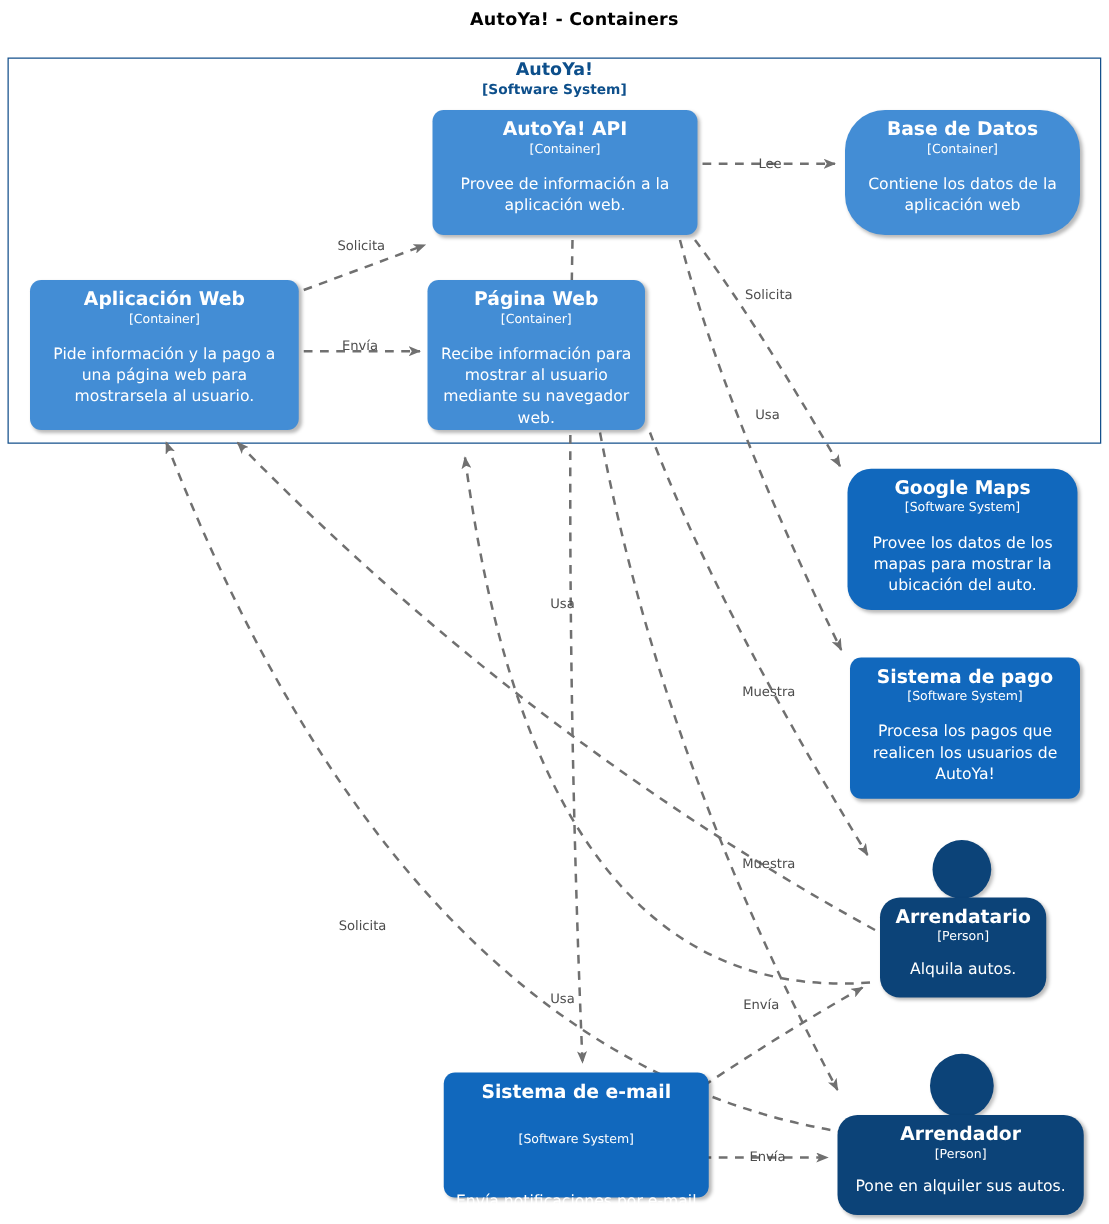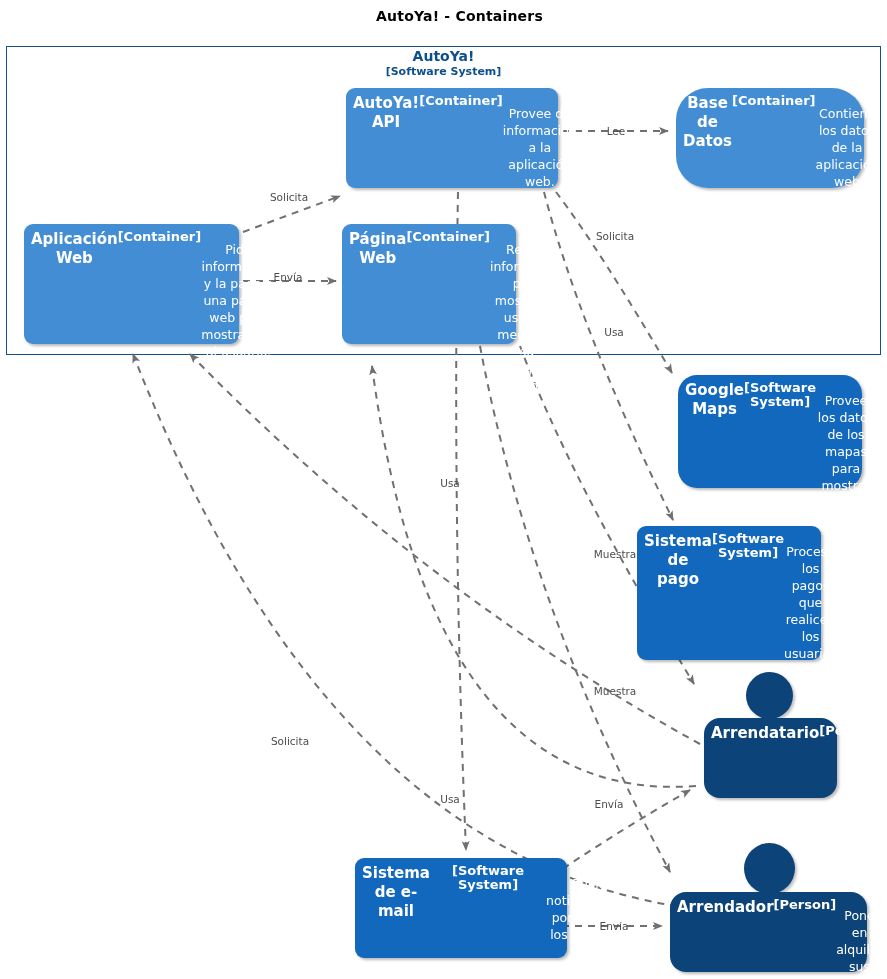--- a/index.html
+++ b/index.html
@@ -60,43 +60,42 @@
   }
   .node {
     position: absolute;
     box-sizing: border-box;
     border-radius: 9px;
     color: #ffffff;
     text-align: center;
     padding: 6px 7px 7px 7px;
     box-shadow: 2px 2px 3px rgba(0,0,0,0.28);
     display: flex;
-    flex-direction: row;
+    flex-direction: column;
     align-items: flex-start;
   }
   .node.container { background: #438dd5; }
   .node.system { background: #1168bd; }
   .node.person-body { background: #0c4378; border-radius: 16px; }
   .person-head {
     position: absolute;
     background: #0c4378;
     border-radius: 50%;
     box-shadow: 2px 2px 3px rgba(0,0,0,0.25);
   }
   .node-name {
     font-size: 15px;
     font-weight: bold;
     line-height: 19px;
     width: 100%;
   }
   .node-type {
-    font-size: 13px;
+    font-size: 10px;
     line-height: 14px;
     width: 100%;
-    font-weight: bold;
   }
   .node-desc {
     font-size: 12.5px;
     line-height: 17px;
     margin-top: 11px;
     width: 100%;
   }
   .node.person-body .node-name { font-size: 15px; }
   .node.person-body .node-desc { margin-top: 9px; }
   .edge-label {
@@ -194,21 +193,21 @@
     <div class="node-type">[Container]</div>
     <div class="node-desc">Recibe información para mostrar al usuario mediante su navegador web.</div>
   </div>
 
   <div class="node system" style="left:678px; top:375px; width:184px; height:113px;border-radius:19px;">
     <div class="node-name">Google Maps</div>
     <div class="node-type">[Software System]</div>
     <div class="node-desc">Provee los datos de los mapas para mostrar la ubicación del auto.</div>
   </div>
 
-  <div class="node system" style="left:637px; top:526px; width:184px; height:134px;">
+  <div class="node system" style="left:680px; top:526px; width:184px; height:113px;">
     <div class="node-name">Sistema de pago</div>
     <div class="node-type">[Software System]</div>
     <div class="node-desc">Procesa los pagos que realicen los usuarios de AutoYa!</div>
   </div>
 
   <div class="node system" style="left:355px; top:858px; width:212px; height:100px;gap:22px;">
     <div class="node-name">Sistema de e-mail</div>
     <div class="node-type">[Software System]</div>
     <div class="node-desc">Envía notificaciones por e-mail a los usuarios.</div>
   </div>

